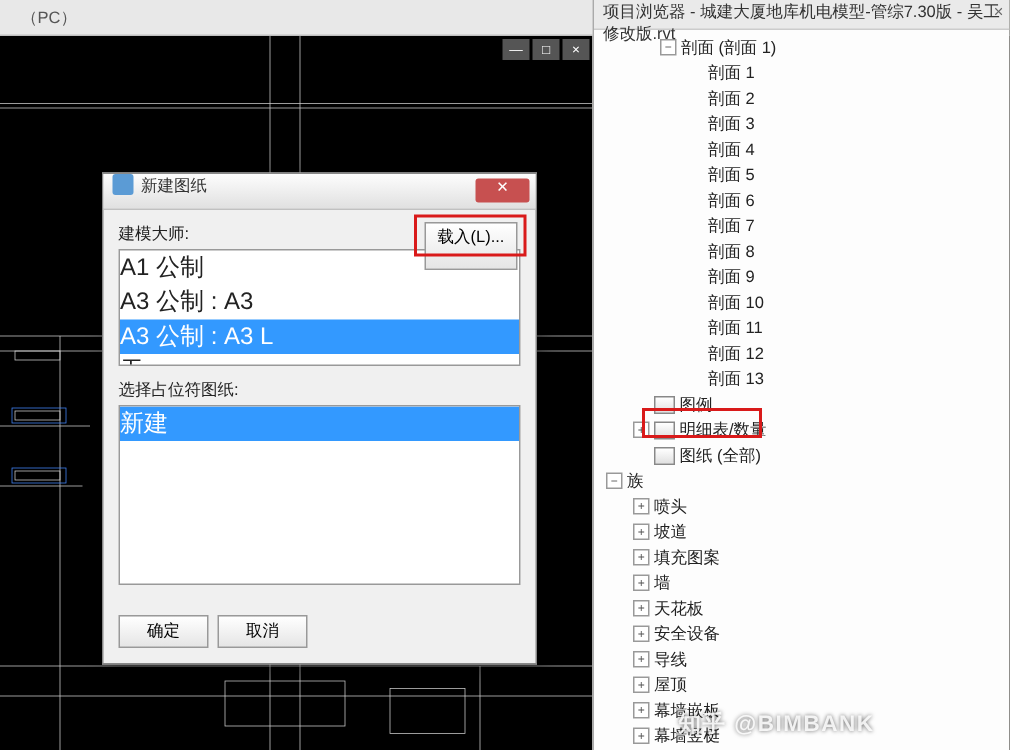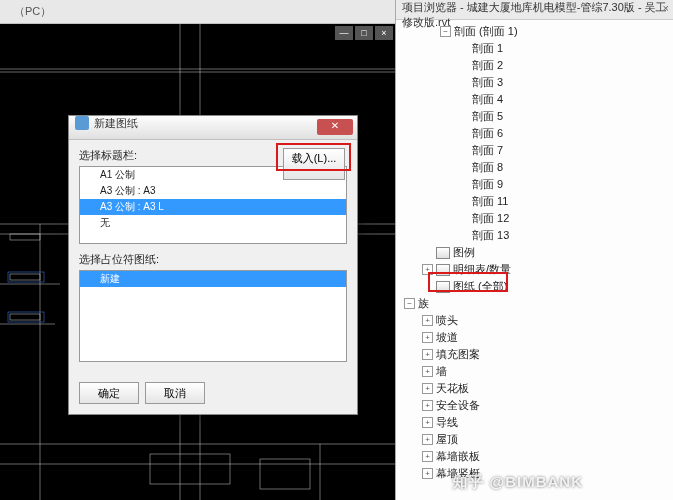--- a/index.html
+++ b/index.html
@@ -13,22 +13,22 @@
 .dialog{position:absolute;left:68px;top:115px;width:290px;background:#f0f0f0;border:1px solid #888;box-shadow:3px 3px 12px rgba(0,0,0,0.4)}
 .dlg-title{height:24px;background:linear-gradient(#fdfdfd,#e0e0e0);border-bottom:1px solid #c0c0c0;display:flex;padding:0 6px;position:relative}
 .dlg-title span{font-size:11px;color:#333}
 .dlg-close{position:absolute;right:4px;top:3px;width:36px;height:16px;background:#c75050;color:#fff;text-align:center;line-height:14px;font-size:10px;border-radius:2px;cursor:pointer}
 .dlg-icon{width:14px;height:14px;background:#5b9bd5;margin-right:5px;border-radius:2px}
 .dlg-body{padding:8px 10px 6px}
 .dlg-label{font-size:11px;color:#222;margin-bottom:3px}
 .load-btn{position:absolute;right:12px;top:32px;width:62px;height:32px;border:1px solid #999;background:linear-gradient(#fff,#e5e5e5);font-size:11px;text-align:center;line-height:18px;cursor:pointer}
 .hilite-load{position:absolute;right:6px;top:27px;width:75px;height:28px;border:2px solid #d91a1a;pointer-events:none}
 .listbox{width:100%;height:78px;border:1px solid #999;background:#fff;overflow:hidden;margin-bottom:8px}
-.listbox2{height:92px}
-.li{padding:1px 20px;font-size:10px;color:#222;white-space:pre}
+.listbox2{height:120px}
+.li{padding:1px 0;font-size:16px;color:#222;white-space:pre}
 .li.sel{background:#3399ff;color:#fff}
 .dlg-footer{display:flex;justify-content:flex-start;gap:6px;padding:6px 10px 10px}
 .dlg-btn{width:60px;height:22px;border:1px solid #999;background:linear-gradient(#fff,#e5e5e5);font-size:11px;text-align:center;line-height:20px;cursor:pointer}
 .panel{position:absolute;right:0;top:0;width:278px;height:500px;background:#fdfdfd;border-left:1px solid #aaa;overflow:hidden}
 .panel-hdr{height:20px;background:#eaeaea;border-bottom:1px solid #ccc;padding:0 6px;font-size:11px;color:#333;position:relative}
 .panel-x{position:absolute;right:4px;top:2px;font-size:11px;color:#666;cursor:pointer}
 .tree{padding:3px 4px 3px 8px;height:480px;overflow:hidden}
 .tn{display:flex;align-items:center;height:17px;font-size:11px;color:#222;white-space:nowrap}
 .tn .exp{width:11px;height:11px;border:1px solid #999;display:inline-flex;align-items:center;justify-content:center;font-size:8px;line-height:8px;margin-right:3px;color:#555;background:#fff}
 .tn .noexp{width:11px;margin-right:3px}
@@ -79,21 +79,21 @@
   </div>
 </div>
 
 <div class="dialog">
   <div class="dlg-title">
     <span class="dlg-icon"></span>
     <span>新建图纸</span>
     <div class="dlg-close">✕</div>
   </div>
   <div class="dlg-body">
-    <div class="dlg-label">选择标题栏:</div>
+    <div class="dlg-label">建模大师:</div>
     <div class="load-btn">载入(L)...</div>
     <div class="hilite-load"></div>
     <div class="listbox">
       <div class="li">A1 公制</div>
       <div class="li">A3 公制 : A3</div>
       <div class="li sel">A3 公制 : A3 L</div>
       <div class="li">无</div>
     </div>
     <div class="dlg-label">选择占位符图纸:</div>
     <div class="listbox listbox2">
@@ -148,20 +148,24 @@
         <div class="tn ind3">
           <span class="noexp"></span>
           <span>剖面 8</span>
         </div>
         <div class="tn ind3">
           <span class="noexp"></span>
           <span>剖面 9</span>
         </div>
         <div class="tn ind3">
           <span class="noexp"></span>
+          <span>剖面 10</span>
+        </div>
+        <div class="tn ind3">
+          <span class="noexp"></span>
           <span>剖面 11</span>
         </div>
         <div class="tn ind3">
           <span class="noexp"></span>
           <span>剖面 12</span>
         </div>
         <div class="tn ind3">
           <span class="noexp"></span>
           <span>剖面 13</span>
         </div>

